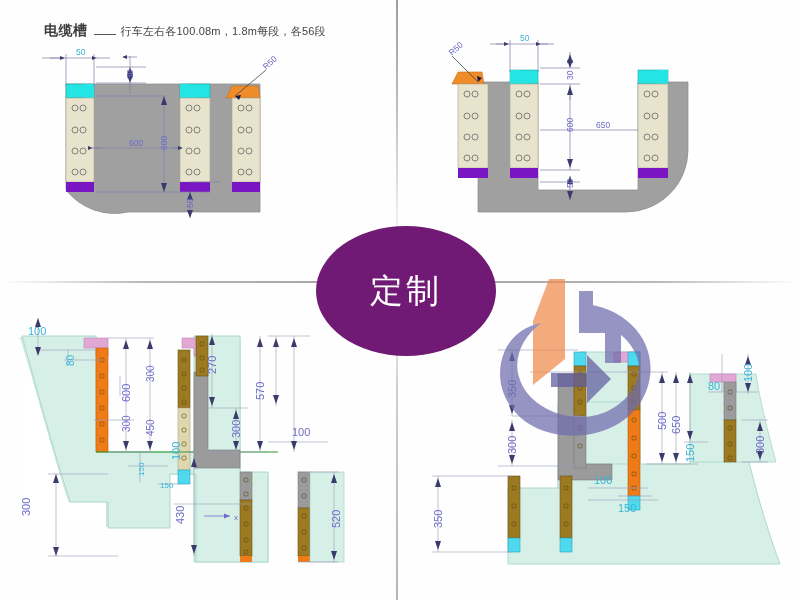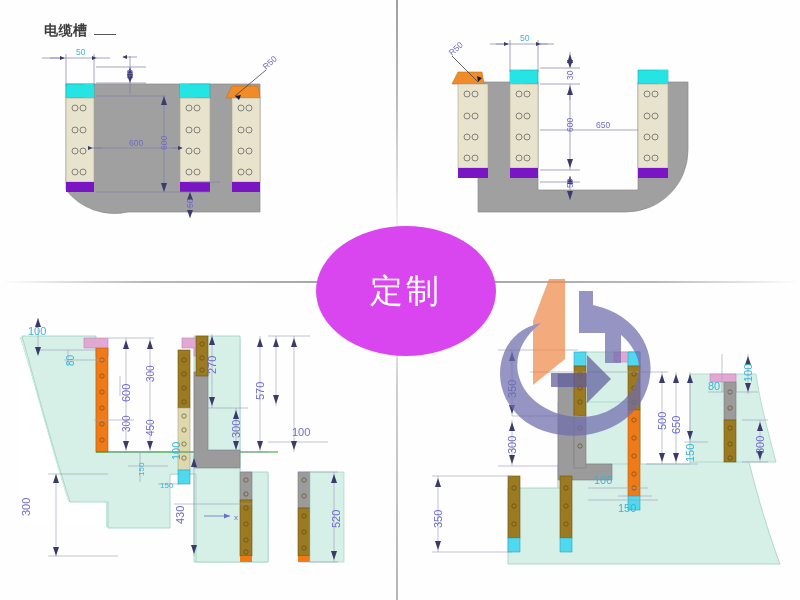--- a/index.html
+++ b/index.html
@@ -79,21 +79,21 @@
   }
 
   
   .badge {
     position: absolute;
     left: 316px;
     top: 226px;
     width: 180px;
     height: 130px;
     border-radius: 50%;
-    background: #d946ef;
+    background: #701a75;
     display: flex;
     flex-direction: column;
     align-items: center;
     justify-content: center;
     z-index: 40;
   }
   .badge-line {
     color: #ffffff;
     font-size: 33px;
     line-height: 1.22;
@@ -124,20 +124,21 @@
   
 </style>
 </head>
 <body>
 
 <div id="stage">
 
   <div class="header">
     <span class="header-title">电缆槽</span>
     <span class="header-dash"></span>
+    <span class="header-sub">行车左右各100.08m，1.8m每段，各56段</span>
   </div>
 
   <div class="divider-h"></div>
   <div class="divider-v-top"></div>
   <div class="divider-v-bot"></div>
 
   <div class="panel p-tl">
     <svg width="270" height="200" viewBox="0 0 270 200" xmlns="http://www.w3.org/2000/svg">
       <defs>
         <marker id="ah" markerWidth="7" markerHeight="7" refX="6" refY="3" orient="auto">

